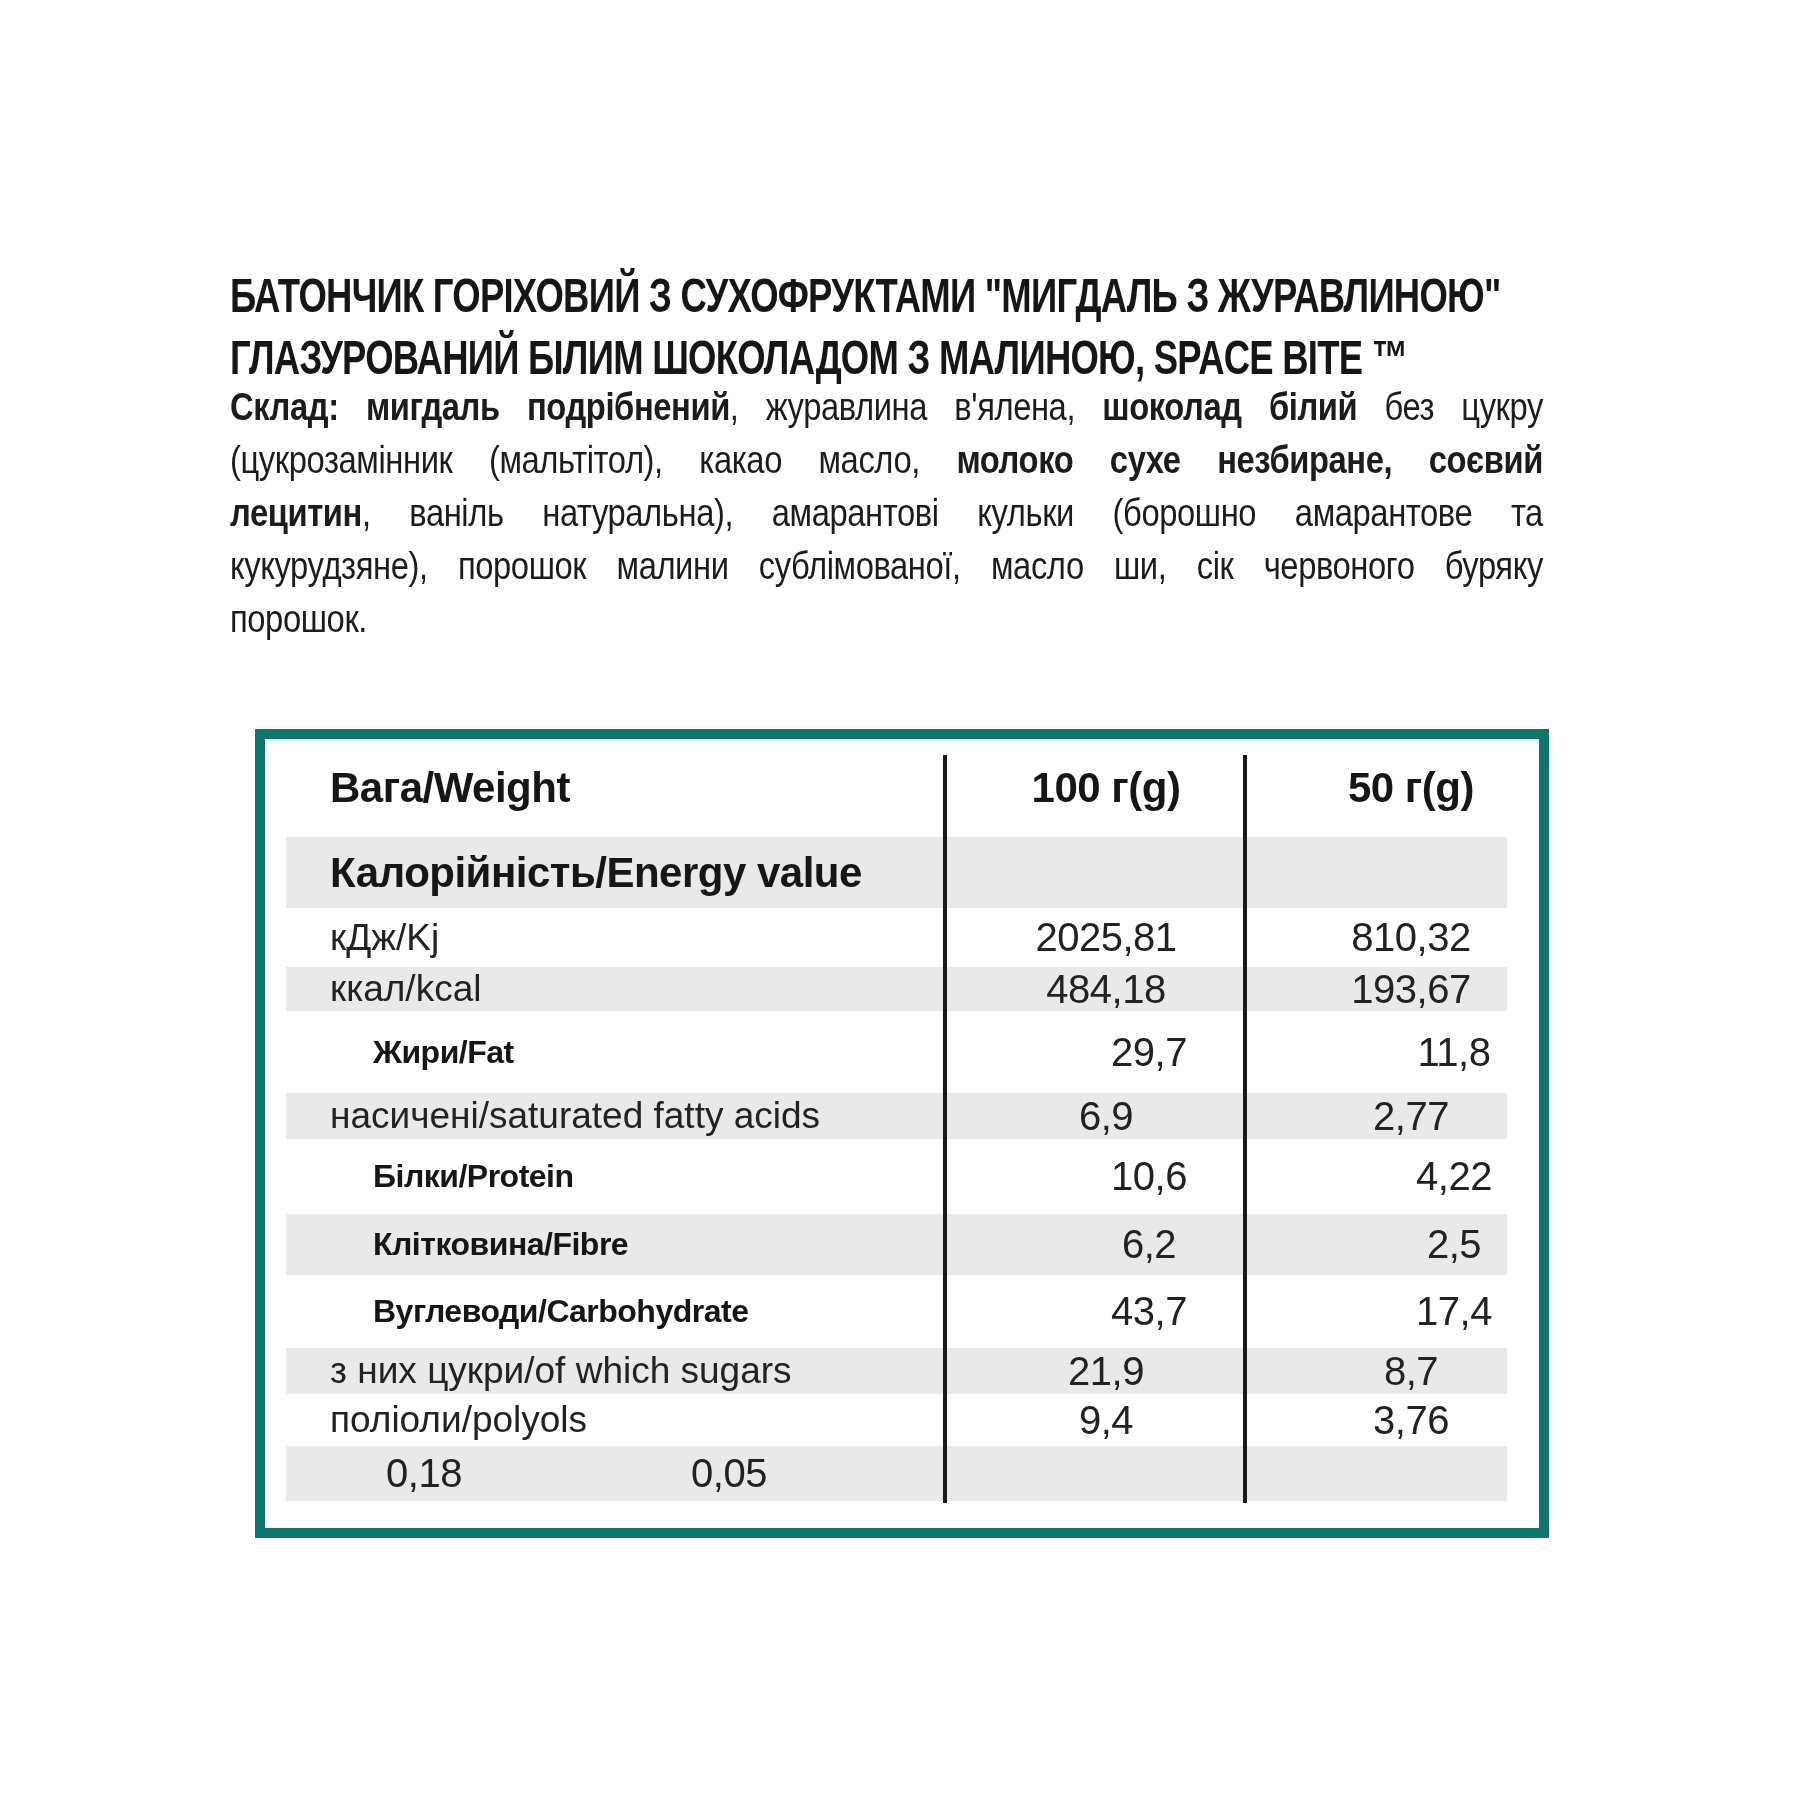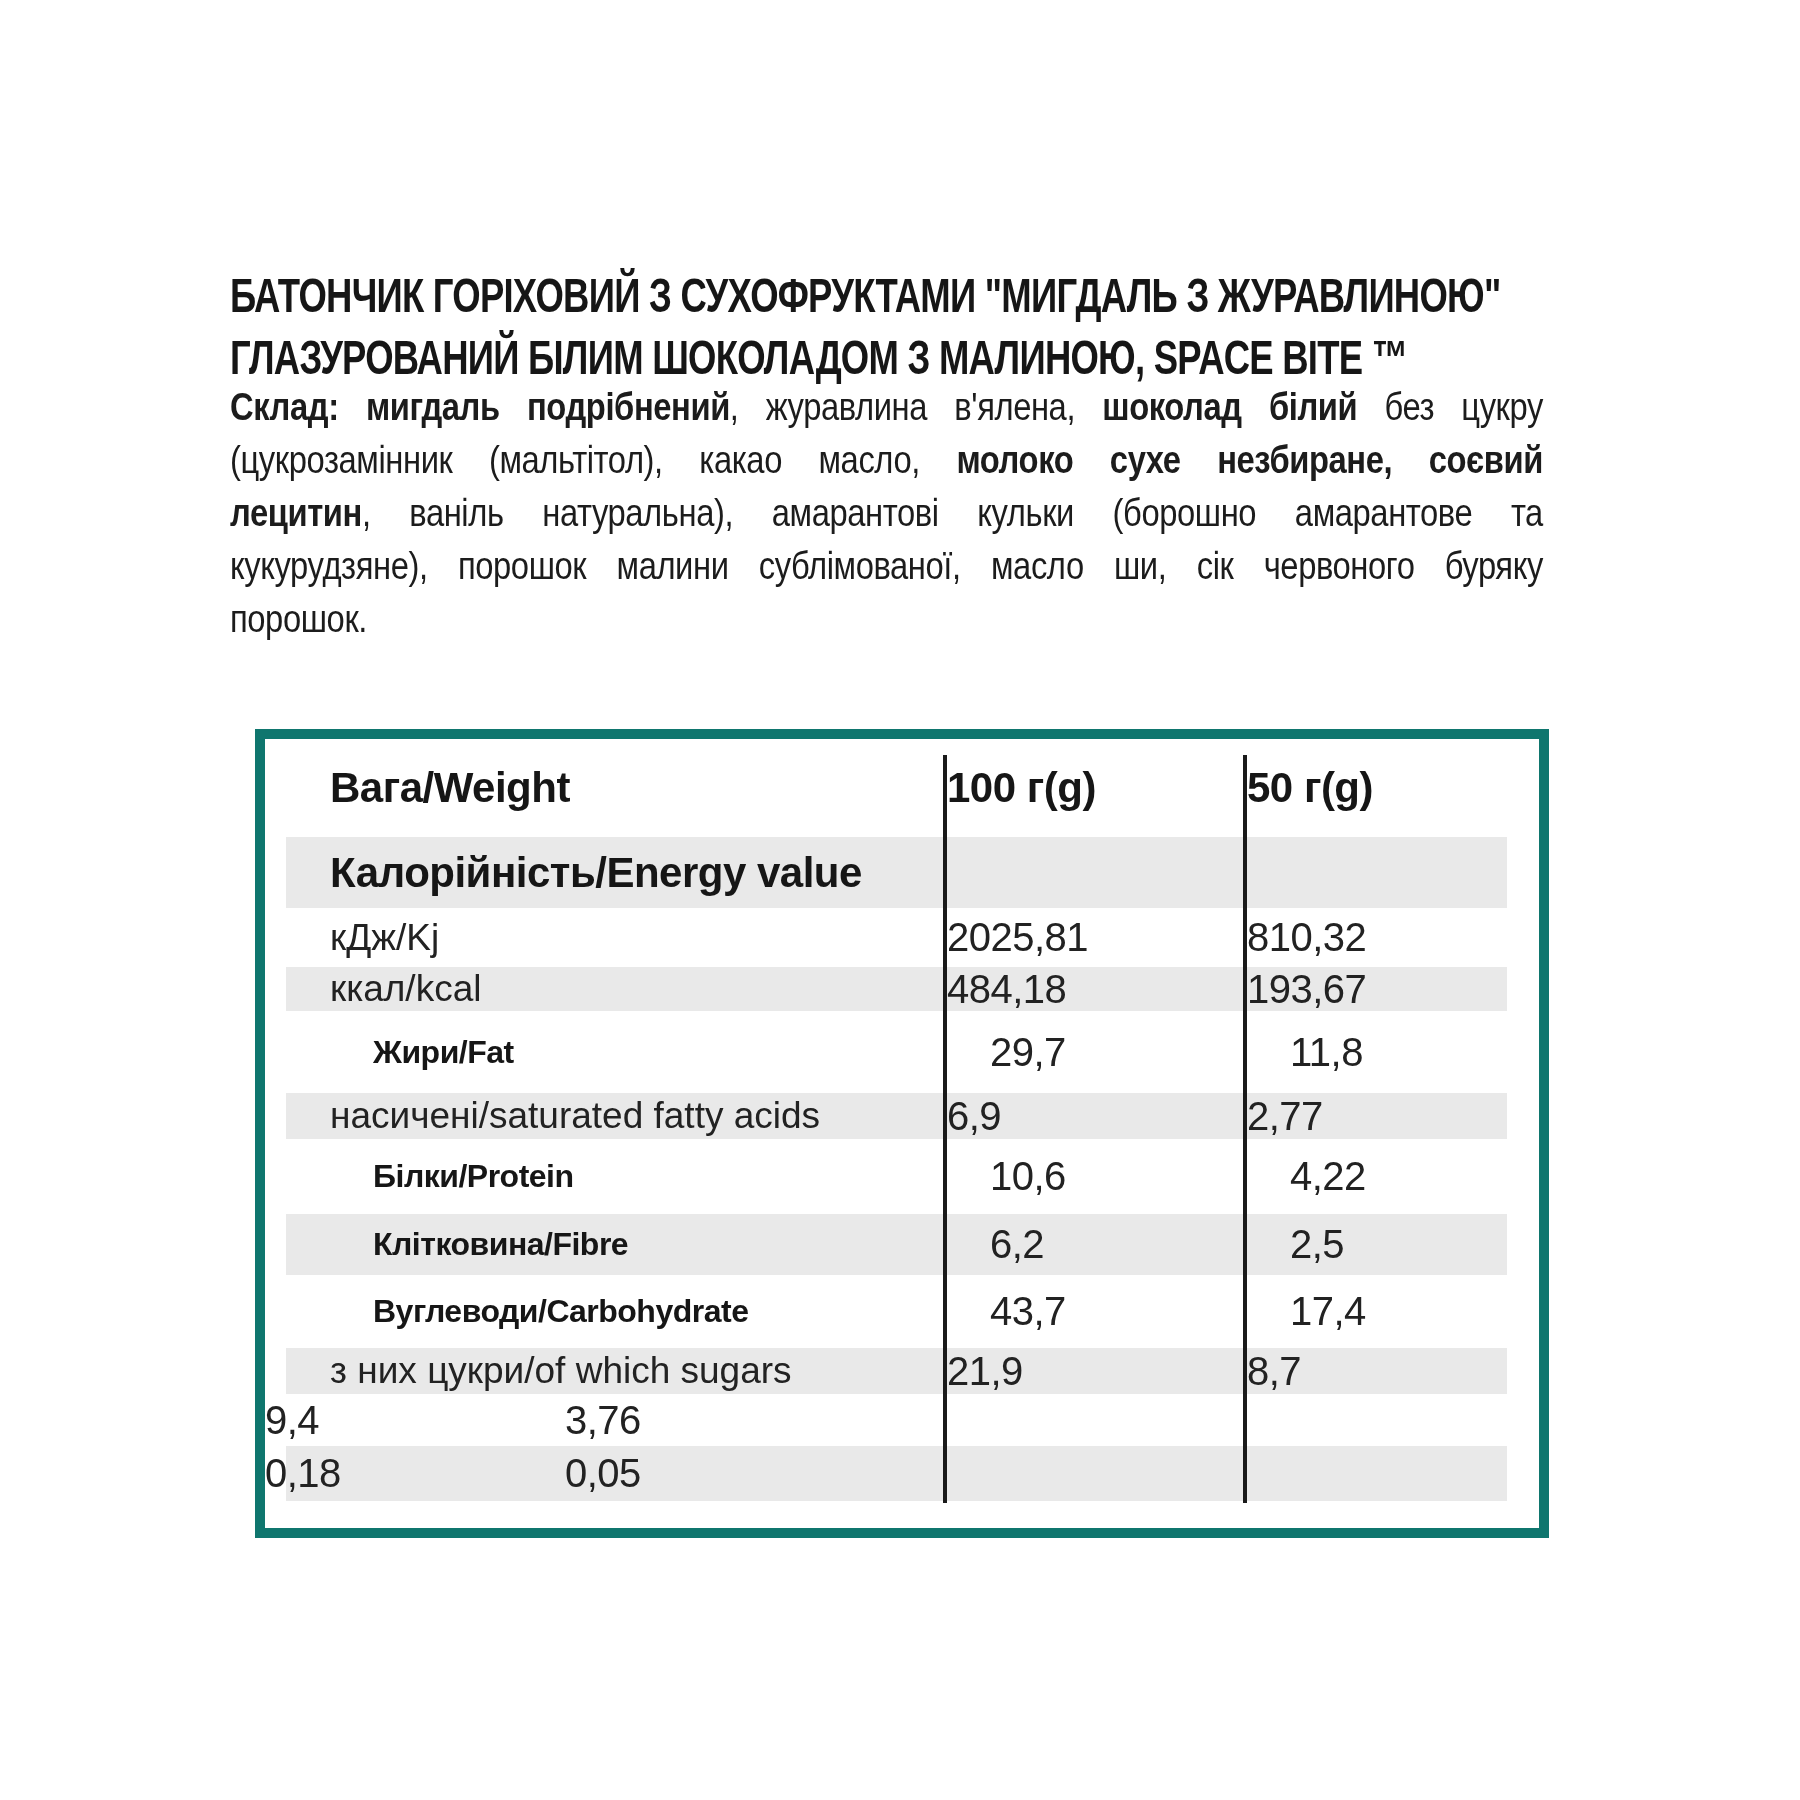--- a/index.html
+++ b/index.html
@@ -38,21 +38,21 @@
   .v-div{position:absolute;top:16px;height:748px;width:4px;background:#1a1a1a;z-index:3;}
   .v-div.d1{left:678px;}
   .v-div.d2{left:978px;}
   .t-row{position:relative;display:flex;align-items:center;width:100%;}
   .t-row.shaded::before{
     content:"";position:absolute;left:21px;right:32px;top:0;bottom:0;
     background:var(--shade,#e9e9e9);z-index:0;
   }
   .cell{position:relative;z-index:1;box-sizing:border-box;}
   .cell.label{flex:0 0 682px;padding-left:65px;}
-  .cell.val{flex:0 0 300px;text-align:left;font-size:40px;font-weight:400;color:#222;letter-spacing:-0.5px;}
+  .cell.val{flex:0 0 300px;text-align:center;font-size:40px;font-weight:400;color:#222;letter-spacing:-0.5px;margin-left:9px;}
   .cell.val:last-child{flex:0 0 292px;}
   .t-header{height:98px;}
   .t-header .cell.label{font-size:42px;font-weight:700;letter-spacing:-0.5px;}
   .t-header .cell.val{font-size:42px;font-weight:700;color:#161616;}
   .kind-energy .cell.label{font-size:42px;font-weight:700;letter-spacing:-0.5px;}
   .kind-section .cell.label{font-size:32px;font-weight:700;letter-spacing:-0.5px;margin-left:43px;}
   .kind-sub .cell.label{font-size:37px;font-weight:400;color:#222;}
   
   #t-rows .t-row:nth-child(1){height:71px}
   #t-rows .t-row:nth-child(2){height:59px}
@@ -135,20 +135,21 @@
             <div class="cell label">Вуглеводи/Carbohydrate</div>
             <div class="cell val">43,7</div>
             <div class="cell val">17,4</div>
           </div>
           <div class="t-row kind-sub shaded">
             <div class="cell label">з них цукри/of which sugars</div>
             <div class="cell val">21,9</div>
             <div class="cell val">8,7</div>
           </div>
           <div class="t-row kind-sub">
+            <div class="cell label">поліоли/polyols</div>
             <div class="cell val">9,4</div>
             <div class="cell val">3,76</div>
           </div>
           <div class="t-row kind-sub shaded">
             <div class="cell val">0,18</div>
             <div class="cell val">0,05</div>
           </div>
         </div>
     </div>
   </div>

